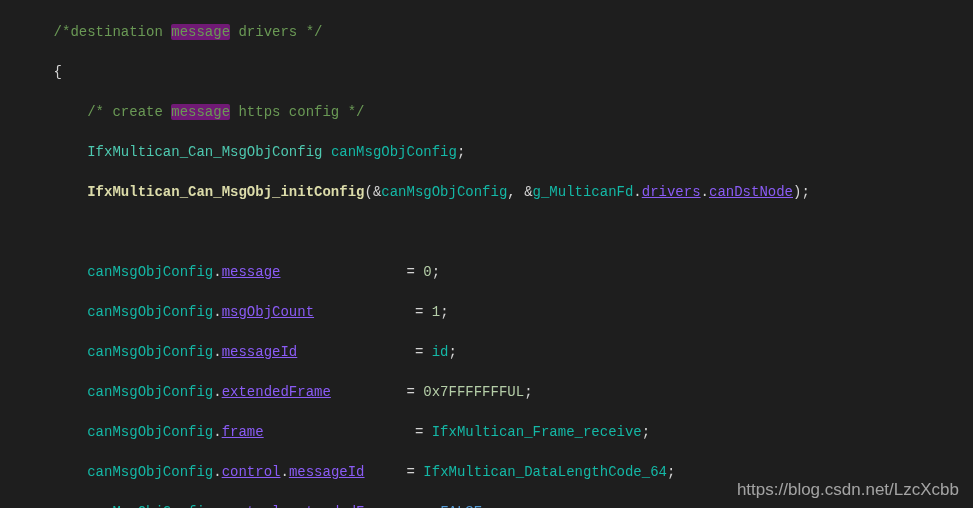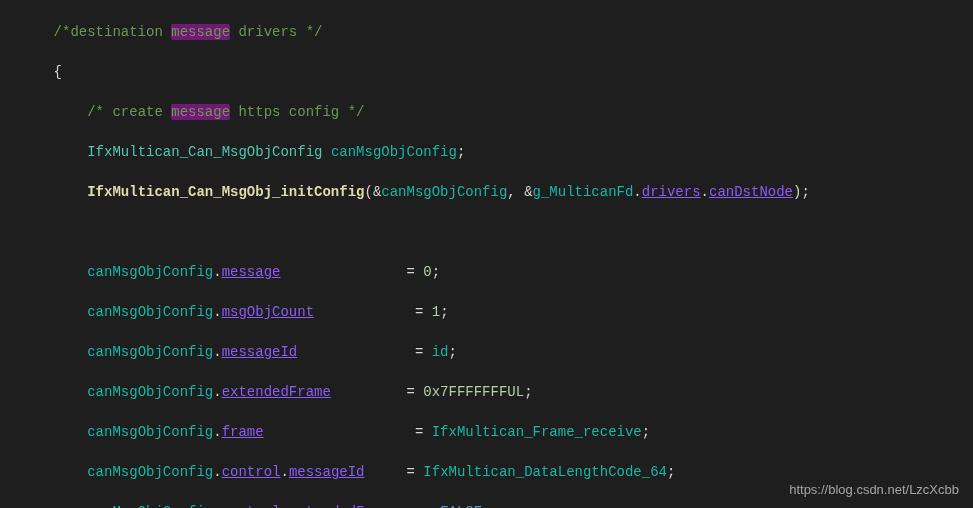--- a/index.html
+++ b/index.html
@@ -59,21 +59,21 @@
     }
     .op {
       color: #d4d4d4;
     }
     .watermark {
       position: absolute;
       bottom: 8px;
       right: 14px;
       color: #d0d0d0;
       opacity: 0.75;
-      font-size: 13px;
+      font-size: 17px;
       font-family: Arial, sans-serif;
     }
   </style>
 </head>
 <body>
 
 <div class="code-area">
 <span class="line"><span>    </span><span class="comment"><span>/*destination </span><span class="highlight">message</span><span> drivers */</span></span></span>
 <span class="line"><span>    </span><span class="punct">{</span></span>
 <span class="line"><span>        </span><span class="comment"><span>/* create </span><span class="highlight">message</span><span> https config */</span></span></span>

